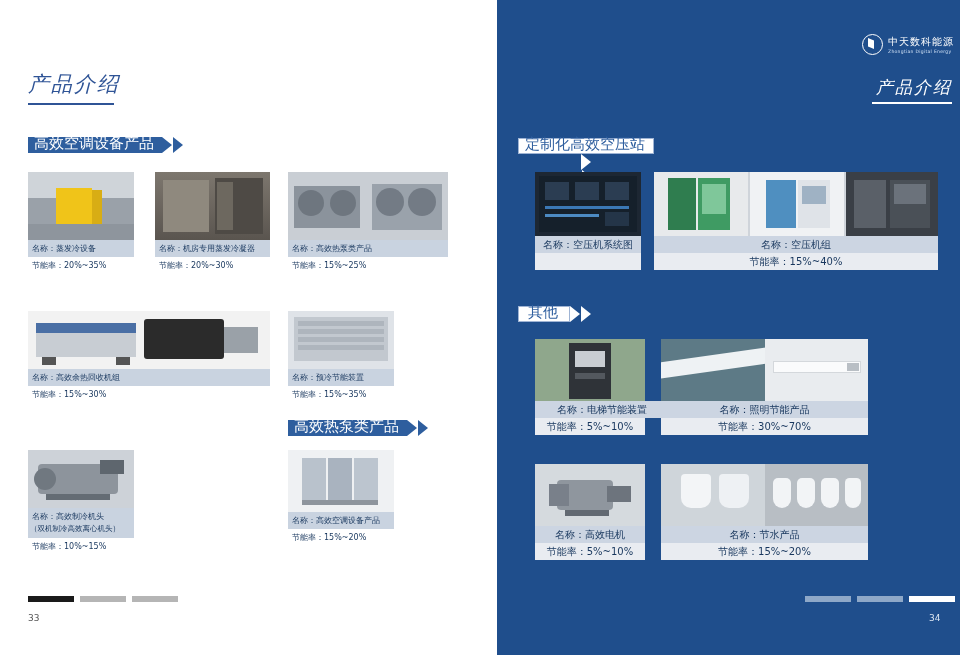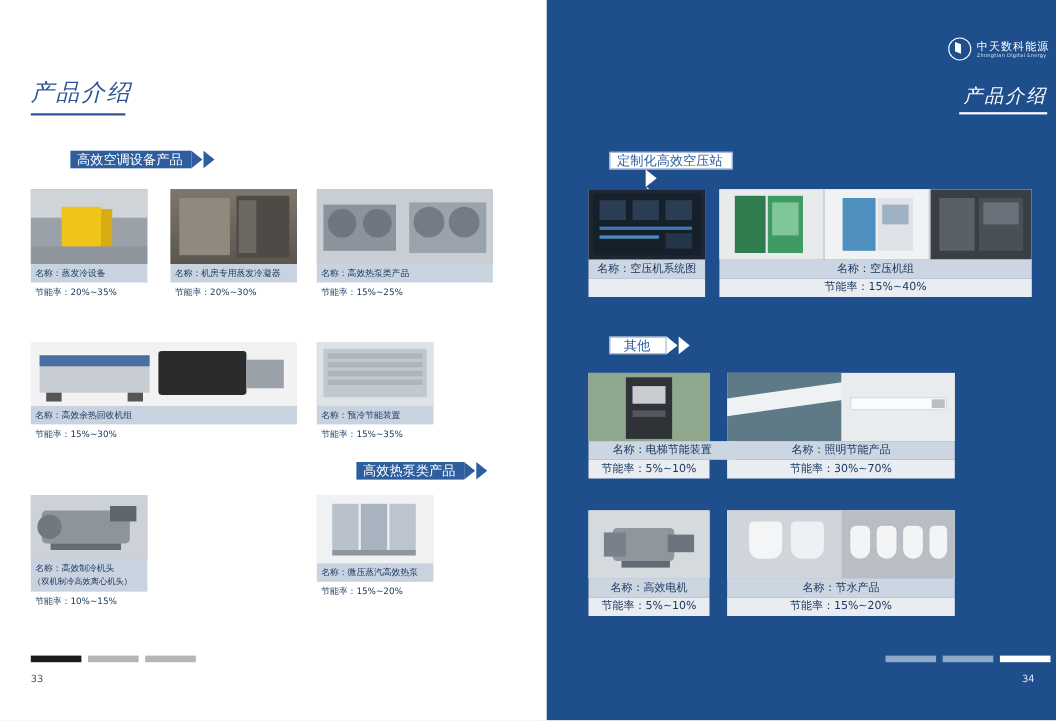--- a/index.html
+++ b/index.html
@@ -46,27 +46,26 @@
   
   .banner {
     position: absolute;
     height: 16px;
     display: flex;
     align-items: center;
   }
   .banner .bar {
     background: #2e5e9e;
     color: #ffffff;
-    font-size: 12px;
+    font-size: 15px;
     line-height: 16px;
     height: 16px;
     padding: 0 8px 0 6px;
     white-space: nowrap;
-    font-family: Liberation Sans, sans-serif;
-    margin-left: 36px;
+    font-family: Liberation Mono, monospace;
   }
   .banner .arrow1 {
     width: 0; height: 0;
     border-top: 8px solid transparent;
     border-bottom: 8px solid transparent;
     border-left: 10px solid #2e5e9e;
   }
   .banner .arrow2 {
     width: 0; height: 0;
     border-top: 8px solid transparent;
@@ -345,21 +344,21 @@
     <div class="card" style="left:288px; top:450px; width:106px; height:62px;">
       <div class="photo" style="background:#eceef0;">
         <div class="ph" style="left:0;top:0;width:106px;height:62px;background:#eff1f3;"></div>
         <div class="ph" style="left:14px;top:8px;width:24px;height:42px;background:#b9c2cc;"></div>
         <div class="ph" style="left:40px;top:8px;width:24px;height:42px;background:#a9b3bf;"></div>
         <div class="ph" style="left:66px;top:8px;width:24px;height:42px;background:#bcc5cf;"></div>
         <div class="ph" style="left:14px;top:50px;width:76px;height:5px;background:#8e959d;"></div>
       </div>
     </div>
     <div class="cap cap-blue" style="left:288px; top:512px; width:106px; height:17px;">
-      <div class="l1" style="padding:3px 4px 0 4px;">名称：微压蒸汽高效热泵</div>
+      <div class="l1" style="padding:3px 4px 0 4px;">名称：高效空调设备产品</div>
     </div>
     <div class="cap cap-grey" style="left:288px; top:529px; width:106px; height:17px;">
       <div class="l2" style="padding:3px 4px 0 4px;">节能率：15%~20%</div>
     </div>
 
     <div class="pager" style="left:28px; top:596px;">
       <span class="dark"></span>
       <span></span>
       <span></span>
     </div>

